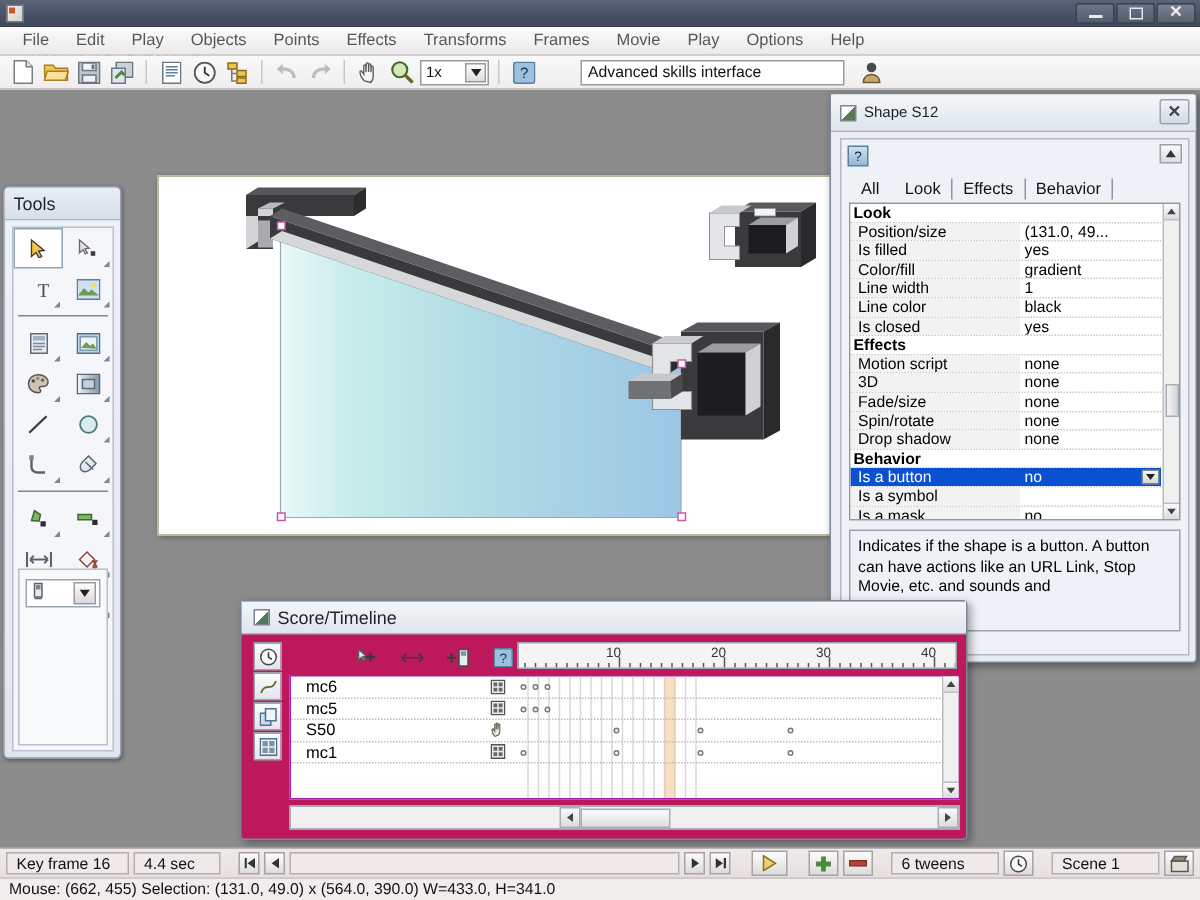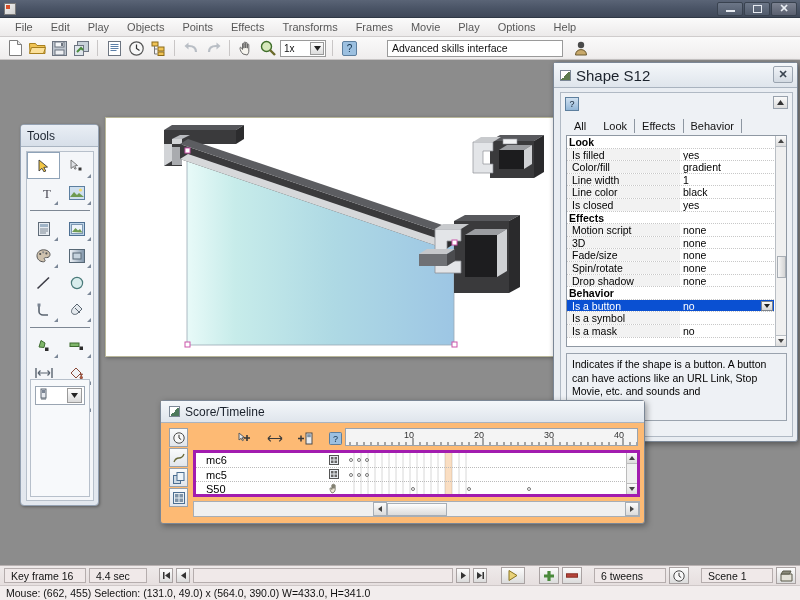--- a/index.html
+++ b/index.html
@@ -84,21 +84,21 @@
     display:flex; align-items:center; padding-left:4px; font-size:10.5px; color:#111;
   }
 
   
   .desktop {
     position:absolute; left:0; top:60px; width:800px; height:505px; background:#8c8c8c;
   }
 
   
   .tools-panel {
-    position:absolute; left:20px; top:124px; width:79px; height:382px;
+    position:absolute; left:2px; top:124px; width:79px; height:382px;
     background: linear-gradient(to bottom,#eef1f5 0%,#e2e7ee 100%);
     border:1px solid #93a0b1; border-radius:4px;
     box-shadow: 1px 1px 3px rgba(0,0,0,.35);
   }
   .tools-title {
     height: 22px; display:flex; align-items:center; padding-left:6px;
     font-size:12px; color:#1c2430;
     background: linear-gradient(to bottom,#e9eef5 0%,#d7dfe9 100%);
     border-bottom:1px solid #aab5c2; border-radius:3px 3px 0 0;
   }
@@ -149,21 +149,21 @@
   .shape-title{
     height:25px; display:flex; align-items:center; padding-left:6px;
     background: linear-gradient(to bottom,#f4f7fa 0%,#dfe5ec 100%);
     border-bottom:1px solid #a9b3bf; position:relative;
   }
   .shape-title .sq{
     width:11px;height:11px;margin-right:5px;
     background:linear-gradient(135deg,#ffffff 50%,#5d7a4e 50%);
     border:1px solid #7b8796;
   }
-  .shape-title .txt{font-size:15px;color:#1b222c;text-align:right;}
+  .shape-title .txt{font-size:10px;color:#1b222c;text-align:right;}
   .shape-close{
     position:absolute; right:4px; top:3px; width:20px;height:17px;
     background: linear-gradient(to bottom,#f0f3f7,#d3dae2);
     border:1px solid #9aa4b0; border-radius:2px;
     display:flex;align-items:center;justify-content:center;
     font-size:11px; color:#3a4450; font-weight:bold;
   }
   .shape-inner{
     position:absolute; left:6px; top:29px; width:233px; height:345px;
     background:#eef1f5; border:1px solid #b0b9c4;
@@ -212,22 +212,22 @@
     background:linear-gradient(to bottom,#f8f8f8,#d6d6d6); border:1px solid #7d848c;
     display:flex; align-items:center; justify-content:center;
   }
   .descbox{
     margin:6px 5px 0 5px; height:68px; background:#eef1f5; border:1px solid #9aa3ae;
     padding:4px 5px; font-size:10.5px; line-height:13.5px; color:#000;
   }
 
   
   .score-win{
-    position:absolute; left:160px; top:400px; width:485px; height:124px;
-    background:#fdba74; border:1px solid #7b8796; border-radius:3px;
+    position:absolute; left:160px; top:400px; width:485px; height:160px;
+    background:#be185d; border:1px solid #7b8796; border-radius:3px;
     box-shadow: 2px 2px 6px rgba(0,0,0,.35);
   }
   .score-title{
     height:22px; display:flex; align-items:center; padding-left:8px;
     background: linear-gradient(to bottom,#f4f7fa 0%,#dfe5ec 100%);
     border-bottom:1px solid #a9b3bf;
   }
   .score-title .sq{
     width:11px;height:11px;margin-right:5px;
     background:linear-gradient(135deg,#ffffff 50%,#4e7a5d 50%);
@@ -248,21 +248,21 @@
   }
   .score-toolbar .sb{ width:16px;height:16px; display:flex;align-items:center;justify-content:center;}
   .ruler{
     position:absolute; left:180px; top:2px; right:2px; height:18px;
     background:#f4f4f4; border:1px solid #9aa3ae; overflow:hidden;
   }
   .ruler .ticks{ position:absolute; left:0; top:0; width:100%; height:100%; }
   .ruler .lbl{ position:absolute; top:1px; font-size:9px; color:#333; }
   .tracks{
     position:absolute; left:28px; top:24px; right:0; bottom:22px;
-    background:#fff; border:3px solid #a21caf; overflow:hidden;
+    background:#fff; border:1px solid #a21caf; overflow:hidden;
   }
   .track-row{ height:14.5px; display:flex; border-bottom:1px dotted #bbb; position:relative; }
   .track-row .name{ width:125px; padding-left:10px; font-size:11px; line-height:14.5px; color:#000; }
   .track-row .ic{ width:26px; display:flex; align-items:center; justify-content:center;}
   .track-cells{ position:relative; flex:1; }
   .kf{ position:absolute; top:5px; width:4px;height:4px; border:1px solid #777; border-radius:50%; background:#fff;}
   .gridlines{ position:absolute; left:0; top:0; right:0; bottom:0; }
   .playhead{ position:absolute; top:0; bottom:0; width:7px; background:rgba(240,160,80,.35); }
   .tracks-scroll{
     position:absolute; right:0; top:0; width:11px; bottom:0; background:#f0f0f0; border-left:1px solid #bbb;
@@ -696,20 +696,24 @@
         <span class="tab">Look</span>
         <span class="tab">Effects</span>
         <span class="tab">Behavior</span>
       </div>
 
       <div class="proplist">
         <div style="margin-right:12px">
           <div class="prow group">
               <div class="k">Look</div>
               <div class="v"></div>
+            </div>
+          <div class="prow">
+              <div class="k">Position/size</div>
+              <div class="v">(131.0, 49...</div>
             </div>
           <div class="prow">
               <div class="k">Is filled</div>
               <div class="v">yes</div>
             </div>
           <div class="prow">
               <div class="k">Color/fill</div>
               <div class="v">gradient</div>
             </div>
           <div class="prow">

